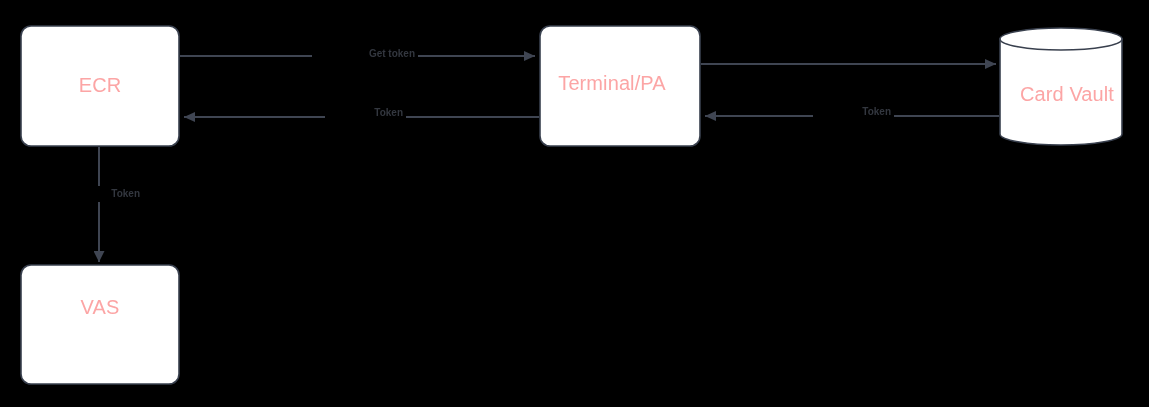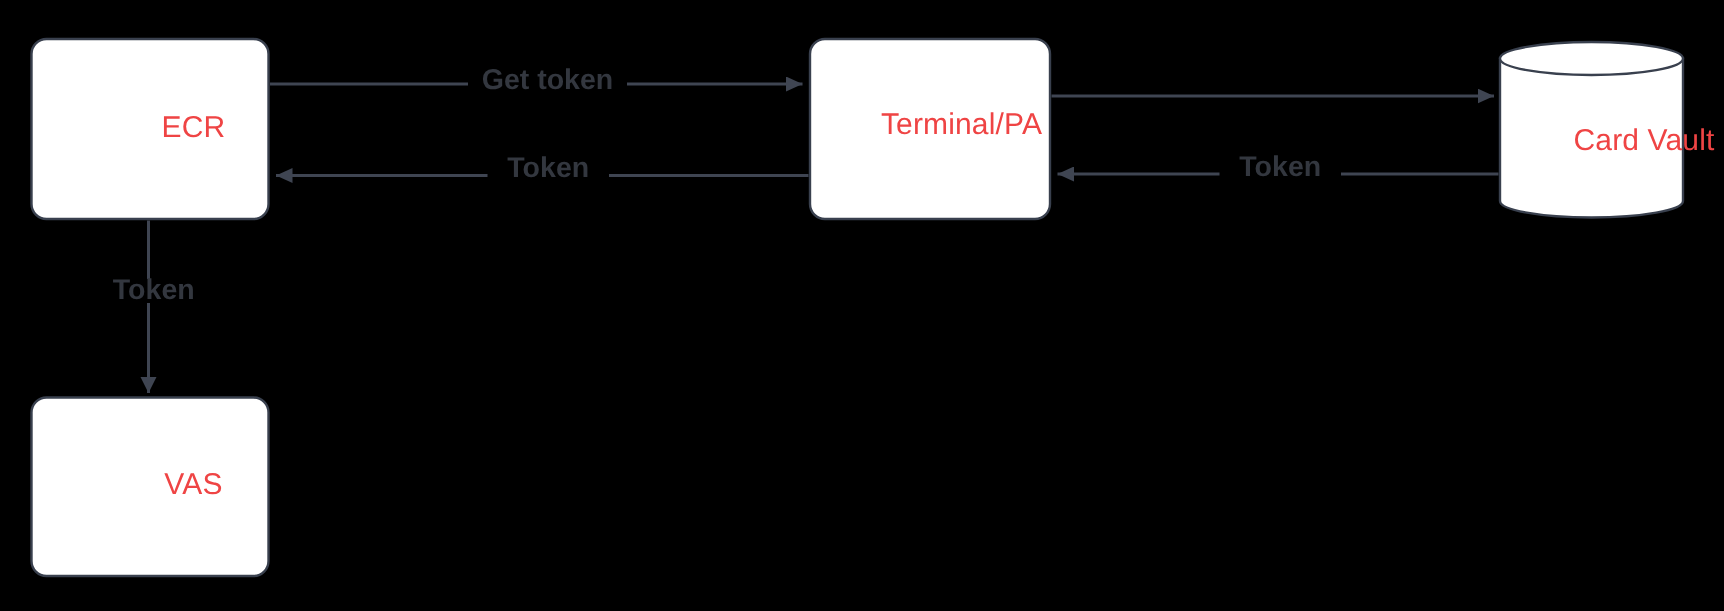--- a/index.html
+++ b/index.html
@@ -20,35 +20,34 @@
   }
   #canvas svg {
     position: absolute;
     left: 0;
     top: 0;
     width: 1149px;
     height: 407px;
   }
   .node-label {
     position: absolute;
-    color: #ef4444;
+    color: #fca5a5;
     font-size: 20px;
     font-weight: 400;
     text-align: center;
     white-space: nowrap;
     letter-spacing: 0.1px;
     pointer-events: none;
-    margin-left: 29px;
   }
   .edge-label {
     position: absolute;
     color: #33373f;
-    font-size: 19px;
+    font-size: 10px;
     font-weight: 700;
-    text-align: center;
+    text-align: right;
     white-space: nowrap;
     background: #000000;
     padding: 0 3px;
     line-height: 16px;
   }
 </style>
 </head>
 <body>
 
 <div id="canvas">
@@ -103,21 +102,21 @@
       <rect x="21" y="265" width="158" height="119" rx="10" ry="10" fill="#ffffff" stroke="#39404e" stroke-width="1.6"></rect>
     </g>
   </svg>
 
   <div class="node-label" style="left:21px; top:74px; width:158px;">ECR</div>
 
   <div class="node-label" style="left:540px; top:72px; width:144px;">Terminal/PA</div>
 
   <div class="node-label" style="left:1000px; top:83px; width:134px;">Card Vault</div>
 
-  <div class="node-label" style="left:21px; top:312px; width:158px;">VAS</div>
+  <div class="node-label" style="left:21px; top:296px; width:158px;">VAS</div>
 
   <div class="edge-label" style="left:312px; top:46px; width:100px;">Get token</div>
 
   <div class="edge-label" style="left:325px; top:105px; width:75px;">Token</div>
 
 
   <div class="edge-label" style="left:813px; top:104px; width:75px;">Token</div>
 
   <div class="edge-label" style="left:62px; top:186px; width:75px;">Token</div>
 

